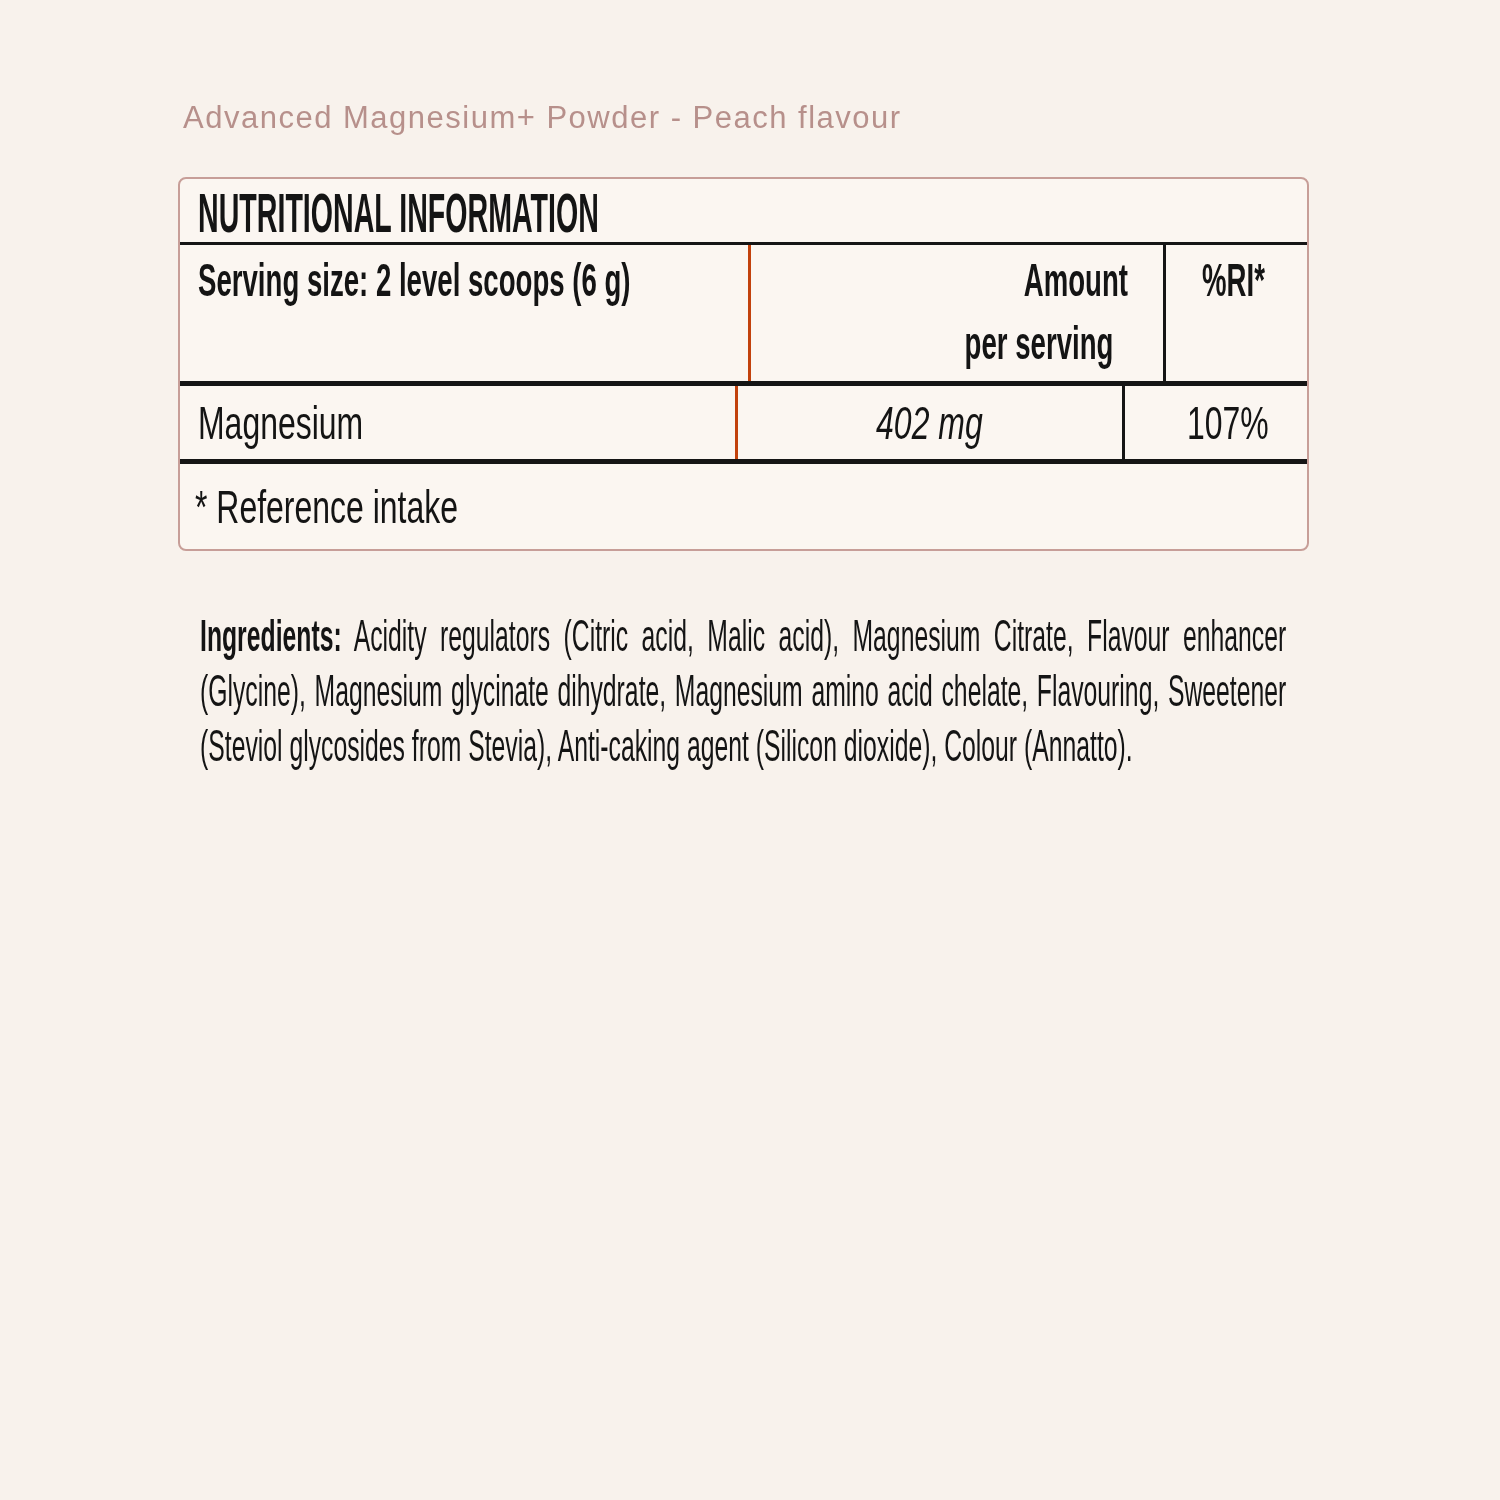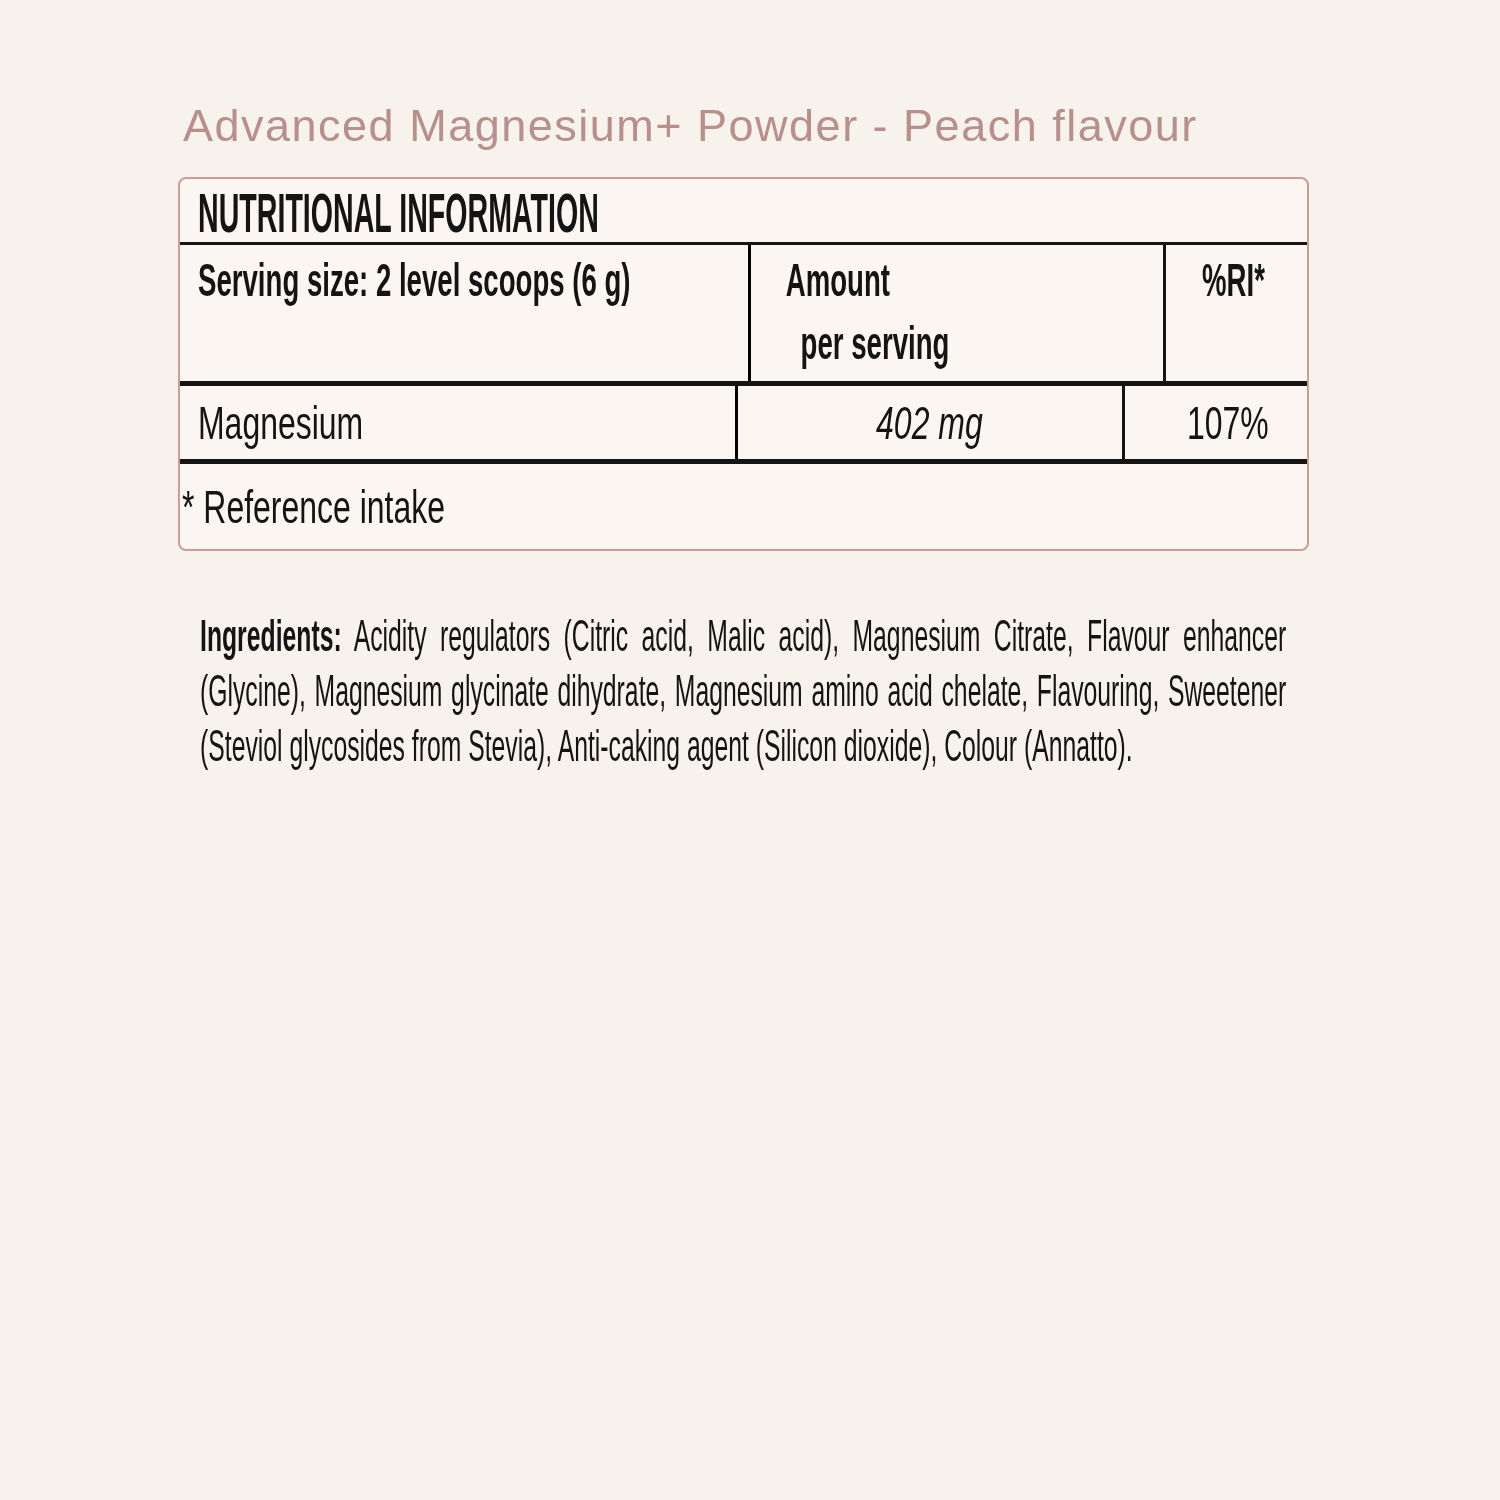--- a/index.html
+++ b/index.html
@@ -12,21 +12,21 @@
     font-family: "Liberation Sans", sans-serif;
     color: #141414;
   }
   .stage { position: relative; width: 1500px; height: 1500px; }
 
   
   .product-title {
     position: absolute;
     left: 183px;
     top: 100px;
-    font-size: 45px;
+    font-size: 31px;
     font-weight: 400;
     letter-spacing: 1.5px;
     color: #b7908b;
     white-space: nowrap;
   }
 
   
   .nutri-table {
     position: absolute;
     left: 178px;
@@ -71,39 +71,39 @@
     height: 78px;
     box-sizing: border-box;
     border-bottom: 5px solid #151515;
     display: flex;
     gap: 26px;
   }
   .col-a { width: 568px; box-sizing: border-box; padding-left: 18px; }
   .col-b {
     width: 420px;
     box-sizing: border-box;
-    border-left: 3px solid #000000;
+    border-left: 3px solid #c2410c;
     border-right: 3px solid #151515;
-    text-align: left;
+    text-align: right;
   }
   .col-c { flex: 1; box-sizing: border-box; padding-left: 12px; margin-left: 24px; }
 
   .nt-head-row .col-a, .nt-head-row .col-c { padding-top: 9px; }
   .nt-head-row .col-b { padding-top: 9px; }
   .nt-head-row .ln { line-height: 52px; }
 
   .nt-data-row .col-a,
   .nt-data-row .col-c { display: flex; align-items: center; }
   .nt-data-row .col-b { display: flex; align-items: center; justify-content: center; font-style: italic; }
 
   .nt-foot-row {
     flex: 1;
     display: flex;
     align-items: center;
-    padding-left: 2px;
+    padding-left: 15px;
   }
 
   
   .ingredients {
     position: absolute;
     left: 200px;
     top: 563px;
     width: 1975px;
     font-size: 45px;
     line-height: 55px;

